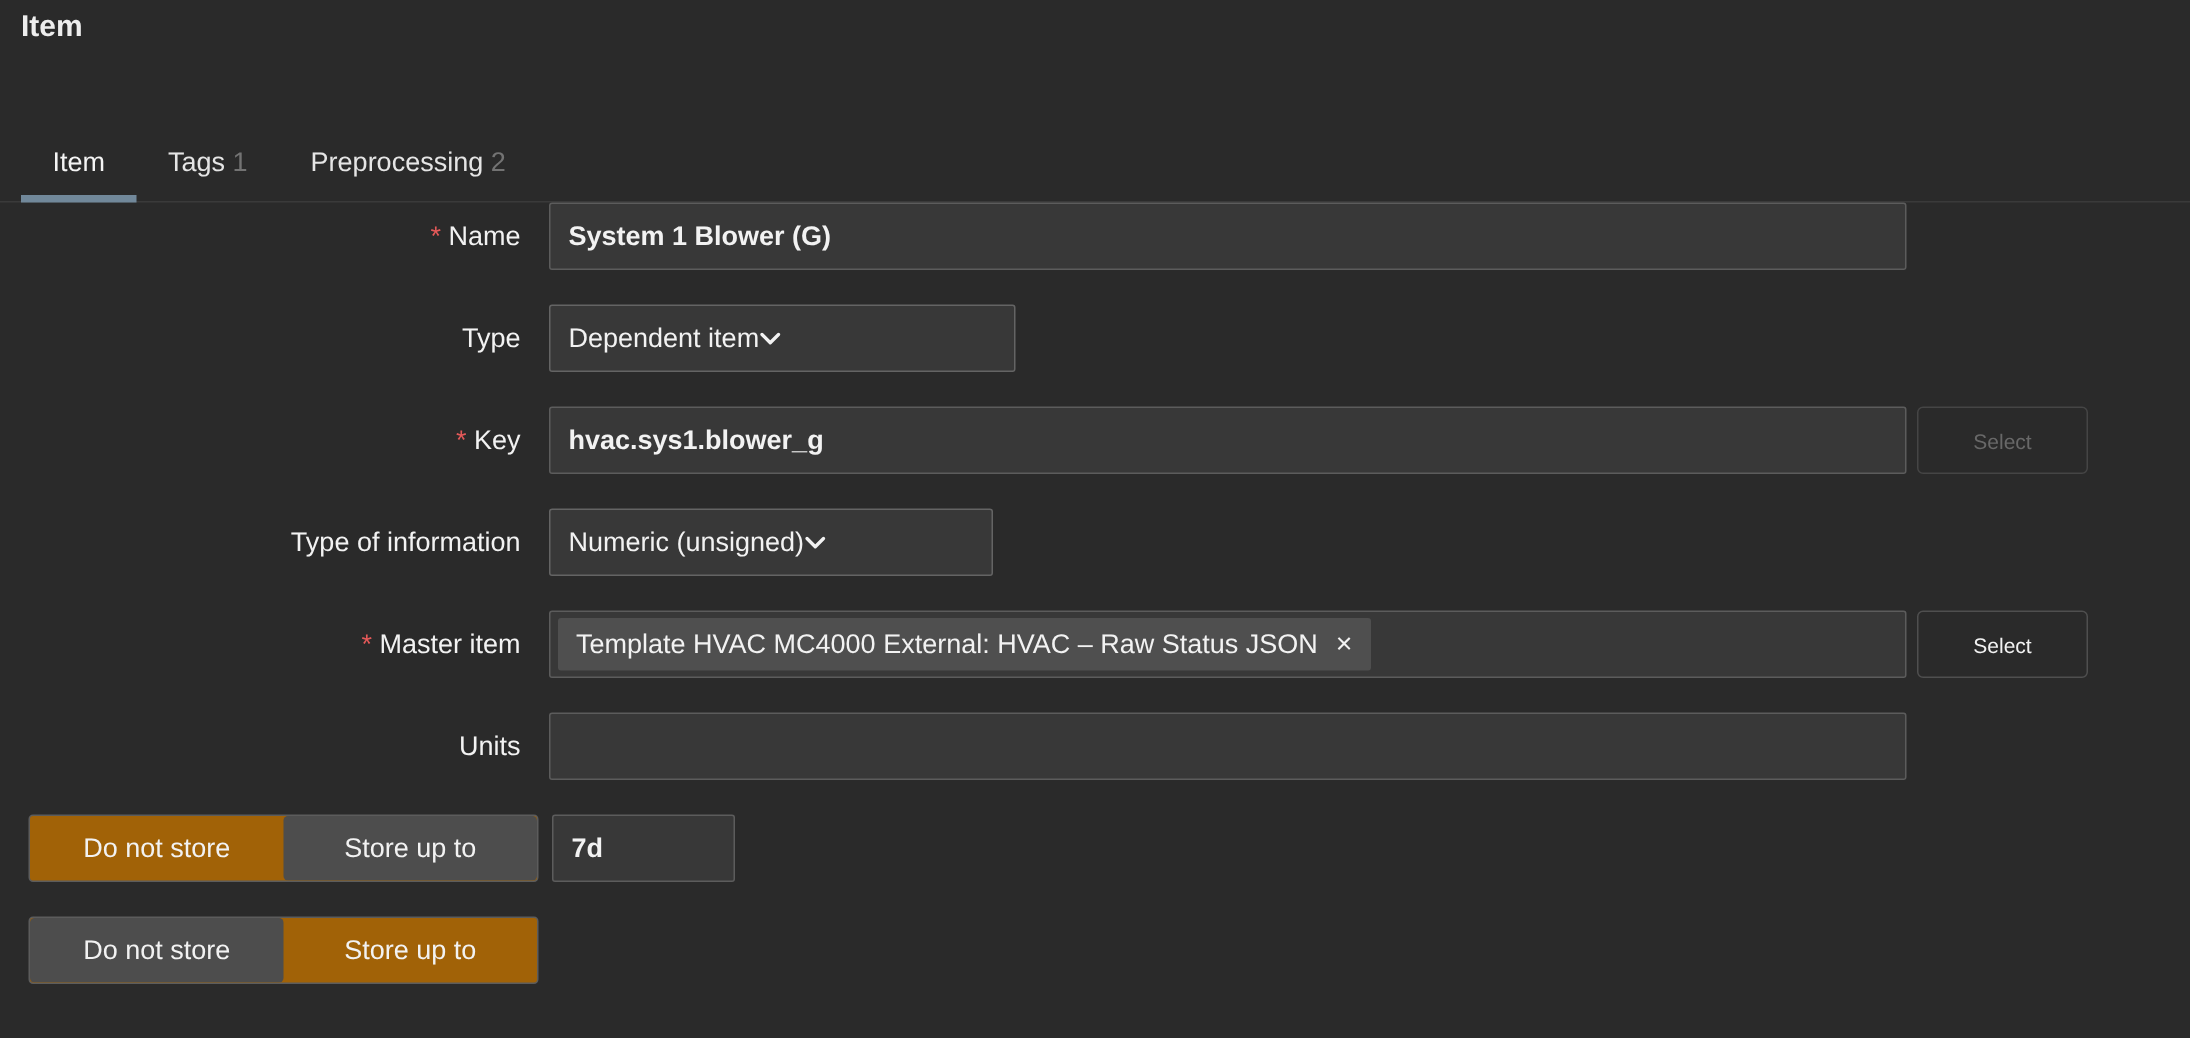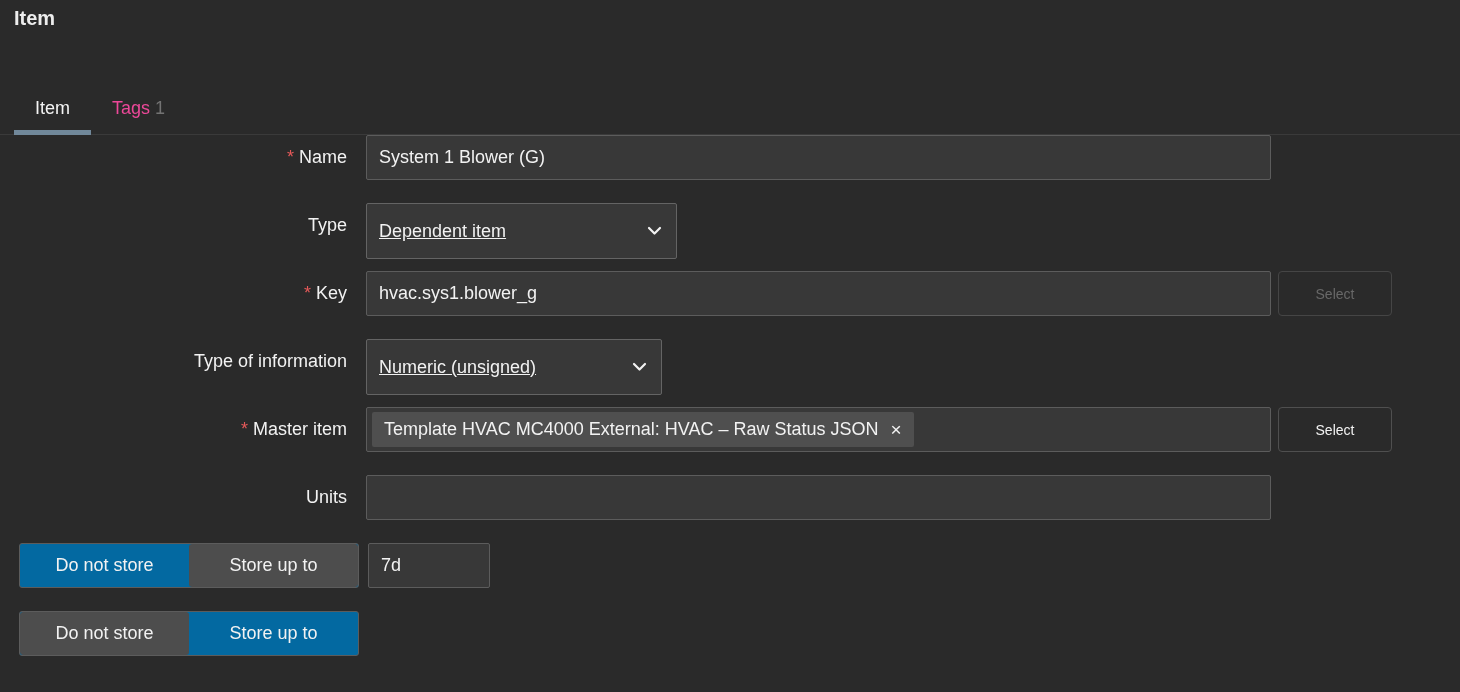--- a/index.html
+++ b/index.html
@@ -31,21 +31,21 @@
   }
   .tab {
     padding: 6px 21px 10px;
     font-size: 18px;
     line-height: 24px;
     border-bottom: 5px solid transparent;
     margin-bottom: -1px;
     cursor: pointer;
     white-space: nowrap;
   }
-  .tab .tab-link { color: #ec4899; }
+  .tab .tab-link { color: #e5e5e5; }
   .tab.active { border-bottom-color: #71889a; }
   .tab.active .tab-link { color: #f4f4f4; }
   .tab-count { color: #737373; margin-left: 5px; }
 
   
   .form { }
   .row {
     display: flex;
     align-items: stretch;
     height: 45px;
@@ -65,36 +65,35 @@
   input.txt {
     height: 45px;
     background: #383838;
     border: 1px solid #5c5c5c;
     border-radius: 2px;
     color: #f2f2f2;
     font-family: "Liberation Sans", sans-serif;
     font-size: 18px;
     padding: 0 12px;
     outline: none;
+    font-weight: bold;
   }
   .w-big { width: 905px; }
   .w-small { width: 122px; margin-left: 9px; }
 
   .zselect {
     display: flex;
     align-items: center;
-    justify-content: space-between;
-    height: 56px;
+    height: 45px;
     background: #383838;
     border: 1px solid #646464;
     border-radius: 2px;
     font-size: 18px;
     padding: 0 14px 0 12px;
     cursor: pointer;
-    text-decoration: underline;
   }
   .zselect .chev { display: flex; align-items: center; }
 
   .multiselect {
     width: 905px;
     height: 45px;
     background: #383838;
     border: 1px solid #5c5c5c;
     border-radius: 2px;
     display: flex;
@@ -135,21 +134,21 @@
   .btn.disabled {
     color: #686868;
     border-color: #454545;
     cursor: default;
   }
 
   .seg {
     display: flex;
     width: 340px;
     height: 45px;
-    background: #0369a1;
+    background: #a16207;
     border: 1px solid #5c5c5c;
     border-radius: 3px;
     overflow: hidden;
   }
   .seg-btn {
     flex: 1 1 50%;
     background: transparent;
     border: none;
     color: #f2f2f2;
     font-family: "Liberation Sans", sans-serif;
@@ -166,20 +165,23 @@
 <body>
 
 <h1 class="page-title">Item</h1>
 
 <div class="tabs">
   <div class="tab active">
     <span class="tab-link">Item</span>
   </div>
   <div class="tab">
     <span class="tab-link">Tags</span><span class="tab-count">1</span>
+  </div>
+  <div class="tab">
+    <span class="tab-link">Preprocessing</span><span class="tab-count">2</span>
   </div>
 </div>
 
 <div class="form">
 
   <div class="row">
     <div class="lbl"><span class="req">*</span><span>Name</span></div>
     <div class="ctl">
       <input class="txt w-big" value="System 1 Blower (G)" style="">
     </div>

